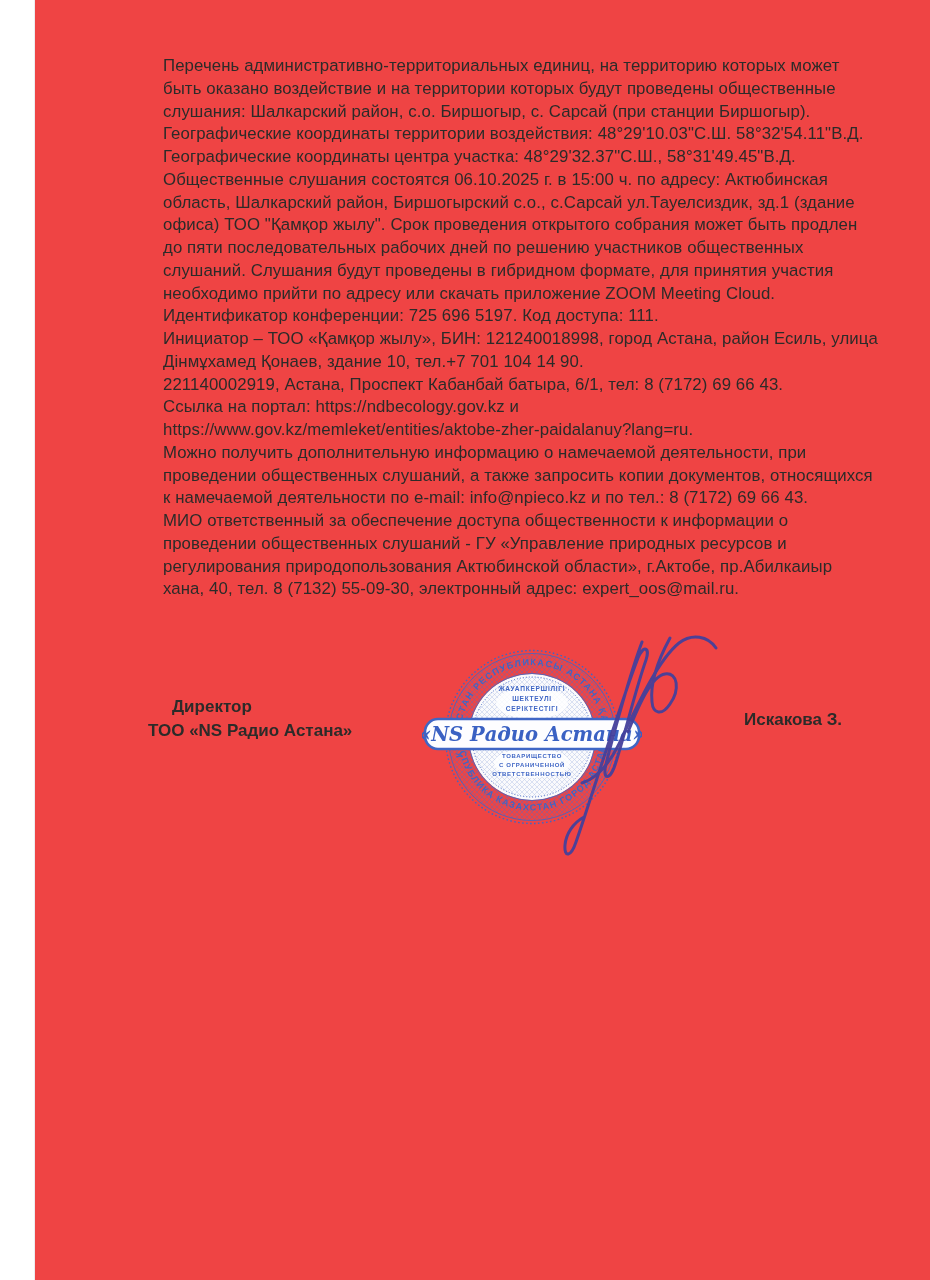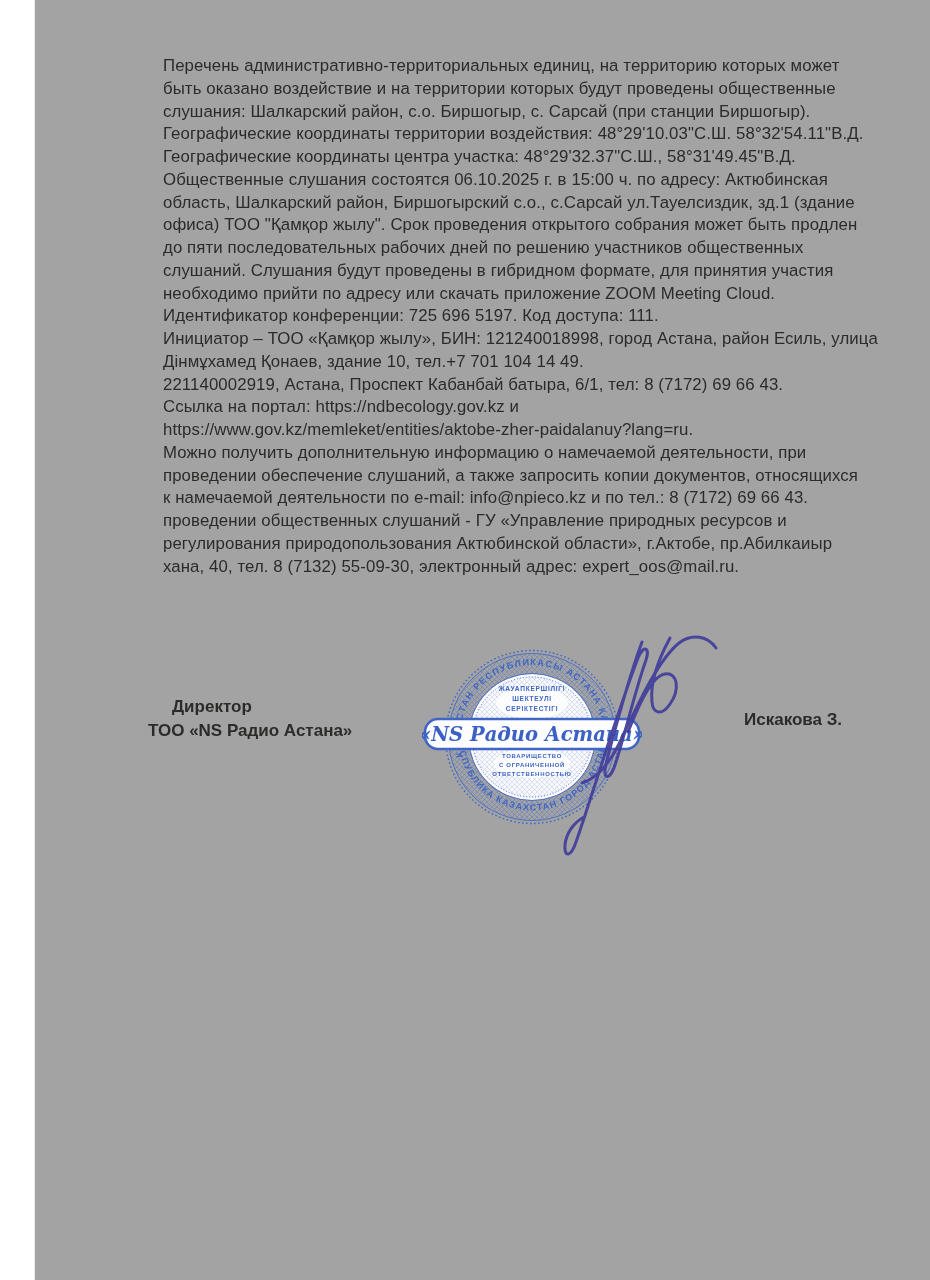--- a/index.html
+++ b/index.html
@@ -4,21 +4,21 @@
 <style>
   html,body{margin:0;padding:0;}
   body{
     width:930px;height:1280px;
     background:#f7f7f9;
     font-family:"Liberation Sans", sans-serif;
     position:relative;overflow:hidden;
   }
   .page{
     position:absolute;inset:0;
-    background:#a3a3a3;
+    background:#ef4444;
   }
   .scan-strip{
     position:absolute;left:0;top:0;bottom:0;width:34px;
     background:#ffffff;
     border-right:1px solid #ececf0;
   }
   .body-text{
     position:absolute;left:163px;top:55px;width:720px;
     font-size:16.8px;line-height:22.75px;
     color:#2c2b29;
@@ -68,27 +68,28 @@
       <div class="line">Географические координаты территории воздействия: 48°29'10.03"С.Ш. 58°32'54.11"В.Д.</div>
       <div class="line">Географические координаты центра участка: 48°29'32.37"С.Ш., 58°31'49.45"В.Д.</div>
       <div class="line">Общественные слушания состоятся 06.10.2025 г. в 15:00 ч. по адресу: Актюбинская</div>
       <div class="line">область, Шалкарский район, Биршогырский с.о., с.Сарсай ул.Тауелсиздик, зд.1 (здание</div>
       <div class="line">офиса) ТОО "Қамқор жылу". Срок проведения открытого собрания может быть продлен</div>
       <div class="line">до пяти последовательных рабочих дней по решению участников общественных</div>
       <div class="line">слушаний. Слушания будут проведены в гибридном формате, для принятия участия</div>
       <div class="line">необходимо прийти по адресу или скачать приложение ZOOM Meeting Cloud.</div>
       <div class="line">Идентификатор конференции: 725 696 5197. Код доступа: 111.</div>
       <div class="line">Инициатор – ТОО «Қамқор жылу», БИН: 121240018998, город Астана, район Есиль, улица</div>
-      <div class="line">Дінмұхамед Қонаев, здание 10, тел.+7 701 104 14 49.</div>
+      <div class="line">Дінмұхамед Қонаев, здание 10, тел.+7 701 104 14 90.</div>
       <div class="line">221140002919, Астана, Проспект Кабанбай батыра, 6/1, тел: 8 (7172) 69 66 43.</div>
       <div class="line">Ссылка на портал: https://ndbecology.gov.kz и</div>
       <div class="line">https://www.gov.kz/memleket/entities/aktobe-zher-paidalanuy?lang=ru.</div>
       <div class="line">Можно получить дополнительную информацию о намечаемой деятельности, при</div>
-      <div class="line">проведении обеспечение слушаний, а также запросить копии документов, относящихся</div>
+      <div class="line">проведении общественных слушаний, а также запросить копии документов, относящихся</div>
       <div class="line">к намечаемой деятельности по e-mail: info@npieco.kz и по тел.: 8 (7172) 69 66 43.</div>
+      <div class="line">МИО ответственный за обеспечение доступа общественности к информации о</div>
       <div class="line">проведении общественных слушаний - ГУ «Управление природных ресурсов и</div>
       <div class="line">регулирования природопользования Актюбинской области», г.Актобе, пр.Абилкаиыр</div>
       <div class="line">хана, 40, тел. 8 (7132) 55-09-30, электронный адрес: expert_oos@mail.ru.</div>
     </div>
 
   <div class="sig-title" id="sig-title-1">Директор</div>
 
   <div class="sig-title" id="sig-title-2">ТОО «NS Радио Астана»</div>
 
   <div class="sig-title" id="signer-name">Искакова З.</div>

